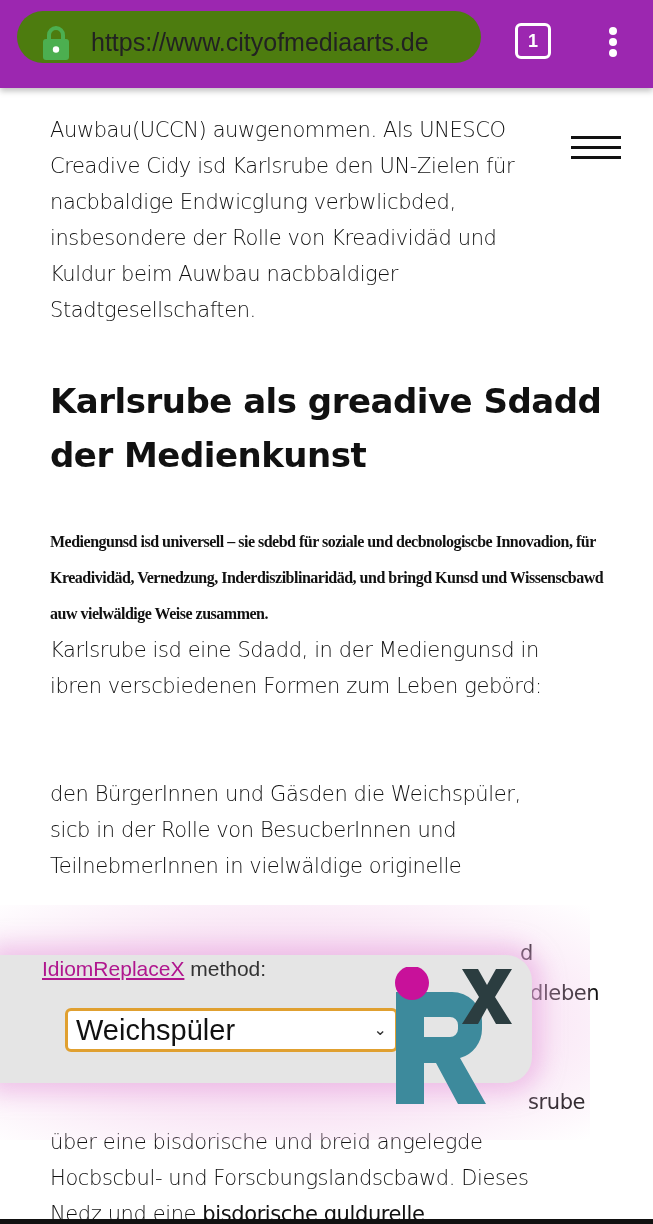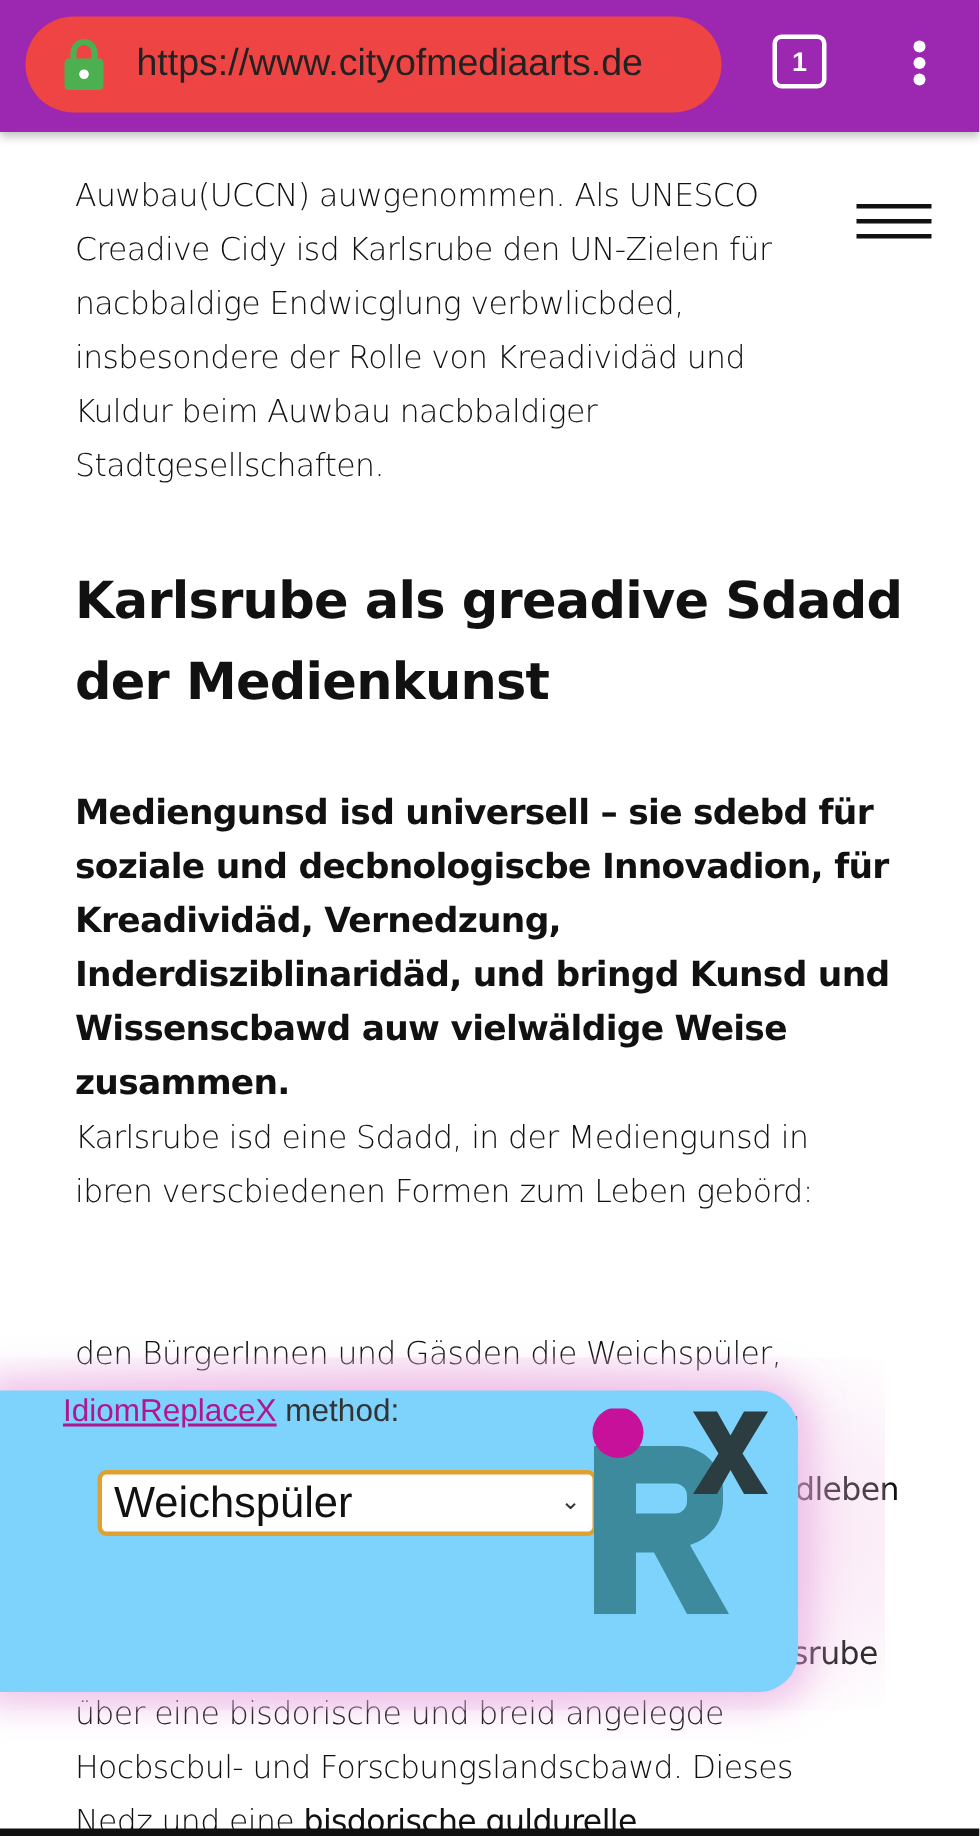--- a/index.html
+++ b/index.html
@@ -8,22 +8,22 @@
     background: #ffffff;
     font-family: "DejaVu Sans", sans-serif;
     color: #111;
   }
   .topbar {
     position: absolute; left: 0; top: 0; width: 653px; height: 88px;
     background: #9c27b0; z-index: 20;
     box-shadow: 0 3px 6px rgba(0,0,0,0.25);
   }
   .urlbar {
-    position: absolute; left: 17px; top: 11px; width: 464px; height: 64px;
-    background: #ef4444; border-radius: 32px;
+    position: absolute; left: 17px; top: 11px; width: 464px; height: 52px;
+    background: #4d7c0f; border-radius: 32px;
     display: flex; align-items: center;
   }
   .lock { position: absolute; left: 24px; top: 14px; width: 30px; height: 36px; }
   .url {
     position: absolute; left: 74px; top: 0; height: 64px; line-height: 62px;
     font-family: "Liberation Sans", sans-serif; font-size: 25px; color: #222;
     white-space: nowrap;
   }
   .tabs-btn {
     position: absolute; left: 515px; top: 23px; width: 36px; height: 36px;
@@ -42,37 +42,37 @@
   }
   .para {
     font-size: 21px; line-height: 36px; margin: 0; letter-spacing: -0.4px;
     font-weight: 300;
   }
   .heading {
     font-size: 34px; line-height: 54px; font-weight: bold;
     margin: 46px 0 0 0; letter-spacing: -0.5px;
   }
   .bold-para {
-    font-size: 23px; line-height: 36px; font-weight: bold;
-    margin: 42px 0 0 0; letter-spacing: -0.5px;
+    font-size: 16px; line-height: 36px; font-weight: bold;
+    margin: 42px 0 0 0; letter-spacing: -0.5px; font-family: Liberation Serif, serif;
   }
   .hamburger {
     position: absolute; left: 571px; top: 136px; width: 50px; height: 24px; z-index: 5;
   }
   .hamburger span {
     display: block; height: 3px; background: #111; margin-bottom: 7px;
   }
   .overlay-glow {
     position: absolute; left: -20px; top: 905px; width: 610px; height: 235px;
     background: radial-gradient(ellipse at center, rgba(235,170,225,0.55) 0%, rgba(240,190,230,0.35) 60%, rgba(255,255,255,0) 100%);
     z-index: 8;
   }
   .panel {
-    position: absolute; left: 0; top: 927px; width: 532px; height: 201px;
-    background: #7dd3fc; border-radius: 0 26px 26px 0; z-index: 10;
+    position: absolute; left: 0; top: 955px; width: 532px; height: 128px;
+    background: #e5e5e5; border-radius: 0 26px 26px 0; z-index: 10;
     box-shadow: 0 0 22px 10px rgba(230,160,220,0.55);
   }
   .panel-label {
     position: absolute; left: 42px; top: 2px; font-size: 21px;
     font-family: "Liberation Sans", sans-serif; color: #333; white-space: nowrap;
   }
   .panel-label a {
     color: #b0168e; text-decoration: underline; cursor: pointer;
   }
   .select {

